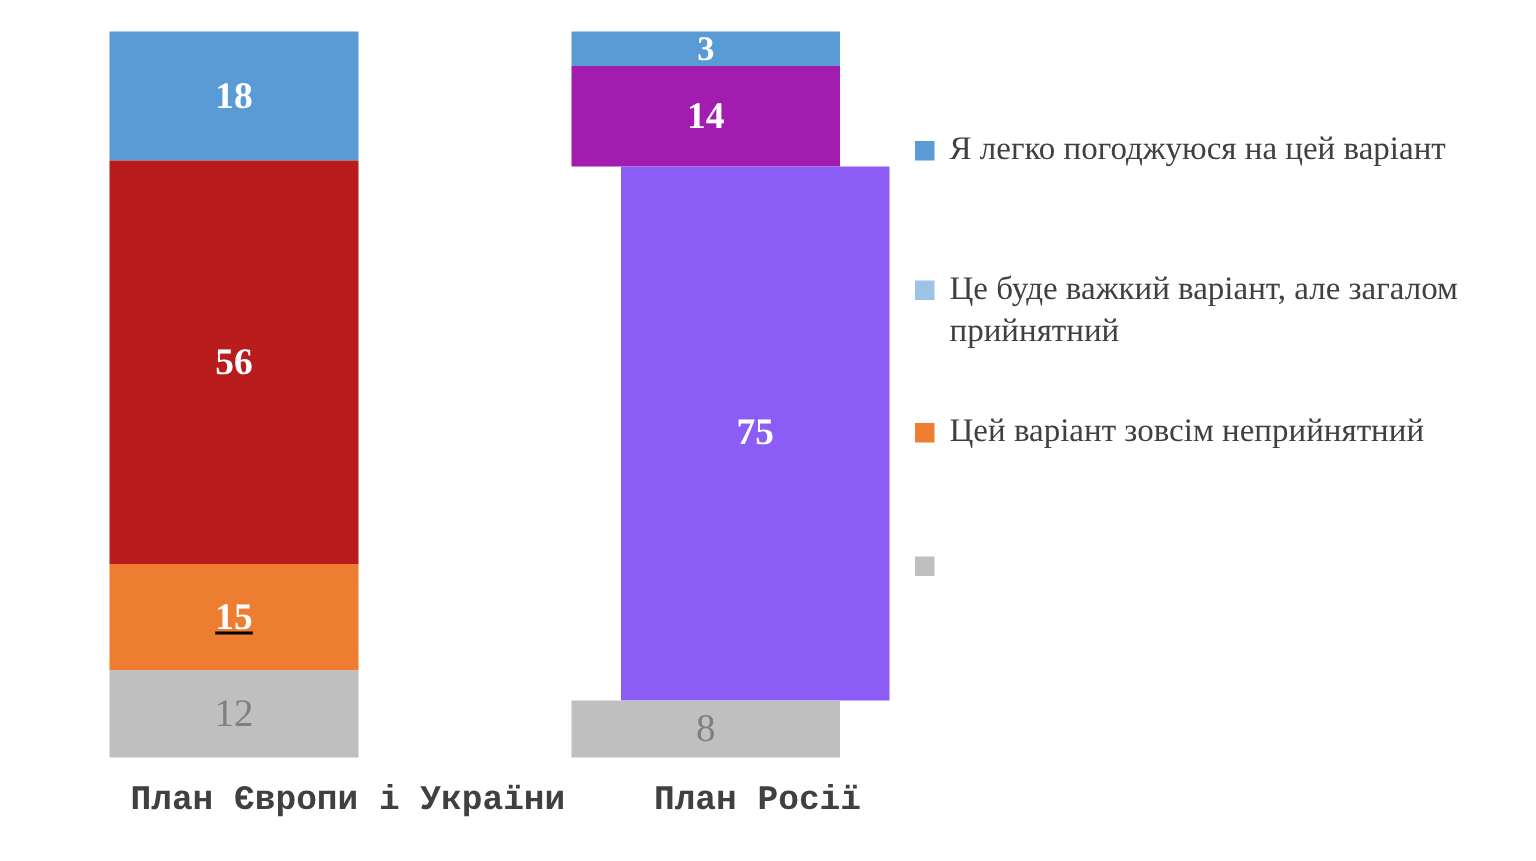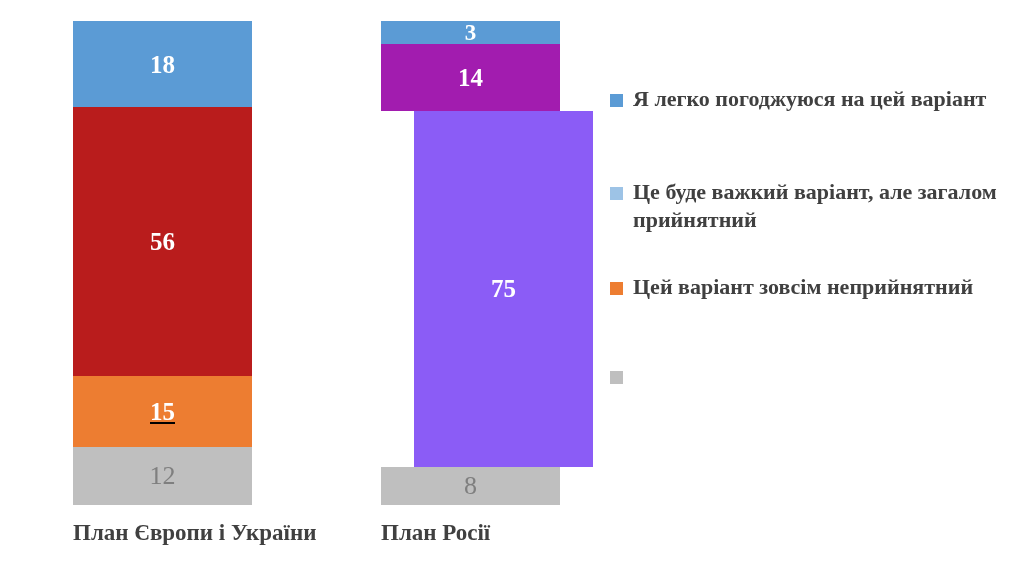--- a/index.html
+++ b/index.html
@@ -27,21 +27,21 @@
     top: 0;
     width: 600px;
     height: 574px;
   }
 
   .bar-group {
     position: absolute;
     top: 21px;
     height: 484px;
   }
-  .bar-group.g0 { left: 73px;  width: 179px; }
+  .bar-group.g0 { left: 73px;  width: 166px; }
   .bar-group.g1 { left: 381px; width: 179px; }
 
   .bar-stack {
     position: relative;
     width: 100%;
     height: 100%;
     display: flex;
     flex-direction: column;
   }
 
@@ -68,26 +68,27 @@
     font-size: 26px;
   }
   .seg-label.tiny {
     font-size: 23px;
   }
 
   
   .cat-label {
     position: absolute;
     top: 520px;
-    font-family: Liberation Serif, serif;
+    font-family: Liberation Mono, monospace;
     font-size: 23px;
     font-weight: bold;
     color: #404040;
     white-space: nowrap;
-    text-align: left;
+    text-align: right;
+    margin-left: 14px;
   }
   .cat-label.c0 { left: 73px;  width: 179px; }
   .cat-label.c1 { left: 381px; width: 179px; }
 
   
   .legend {
     position: absolute;
     left: 610px;
     top: 80px;
     width: 410px;
@@ -109,21 +110,20 @@
     flex: 0 0 13px;
     margin-top: 9px;
     margin-right: 10px;
   }
   .legend-text {
     font-family: "Liberation Serif", serif;
     font-size: 22px;
     color: #404040;
     line-height: 1.28;
     max-width: 375px;
-    font-weight: bold;
   }
 </style>
 </head>
 <body>
 
 <div id="chart-root">
 
   <div class="plot-area">
 
     <div class="bar-group g0">

